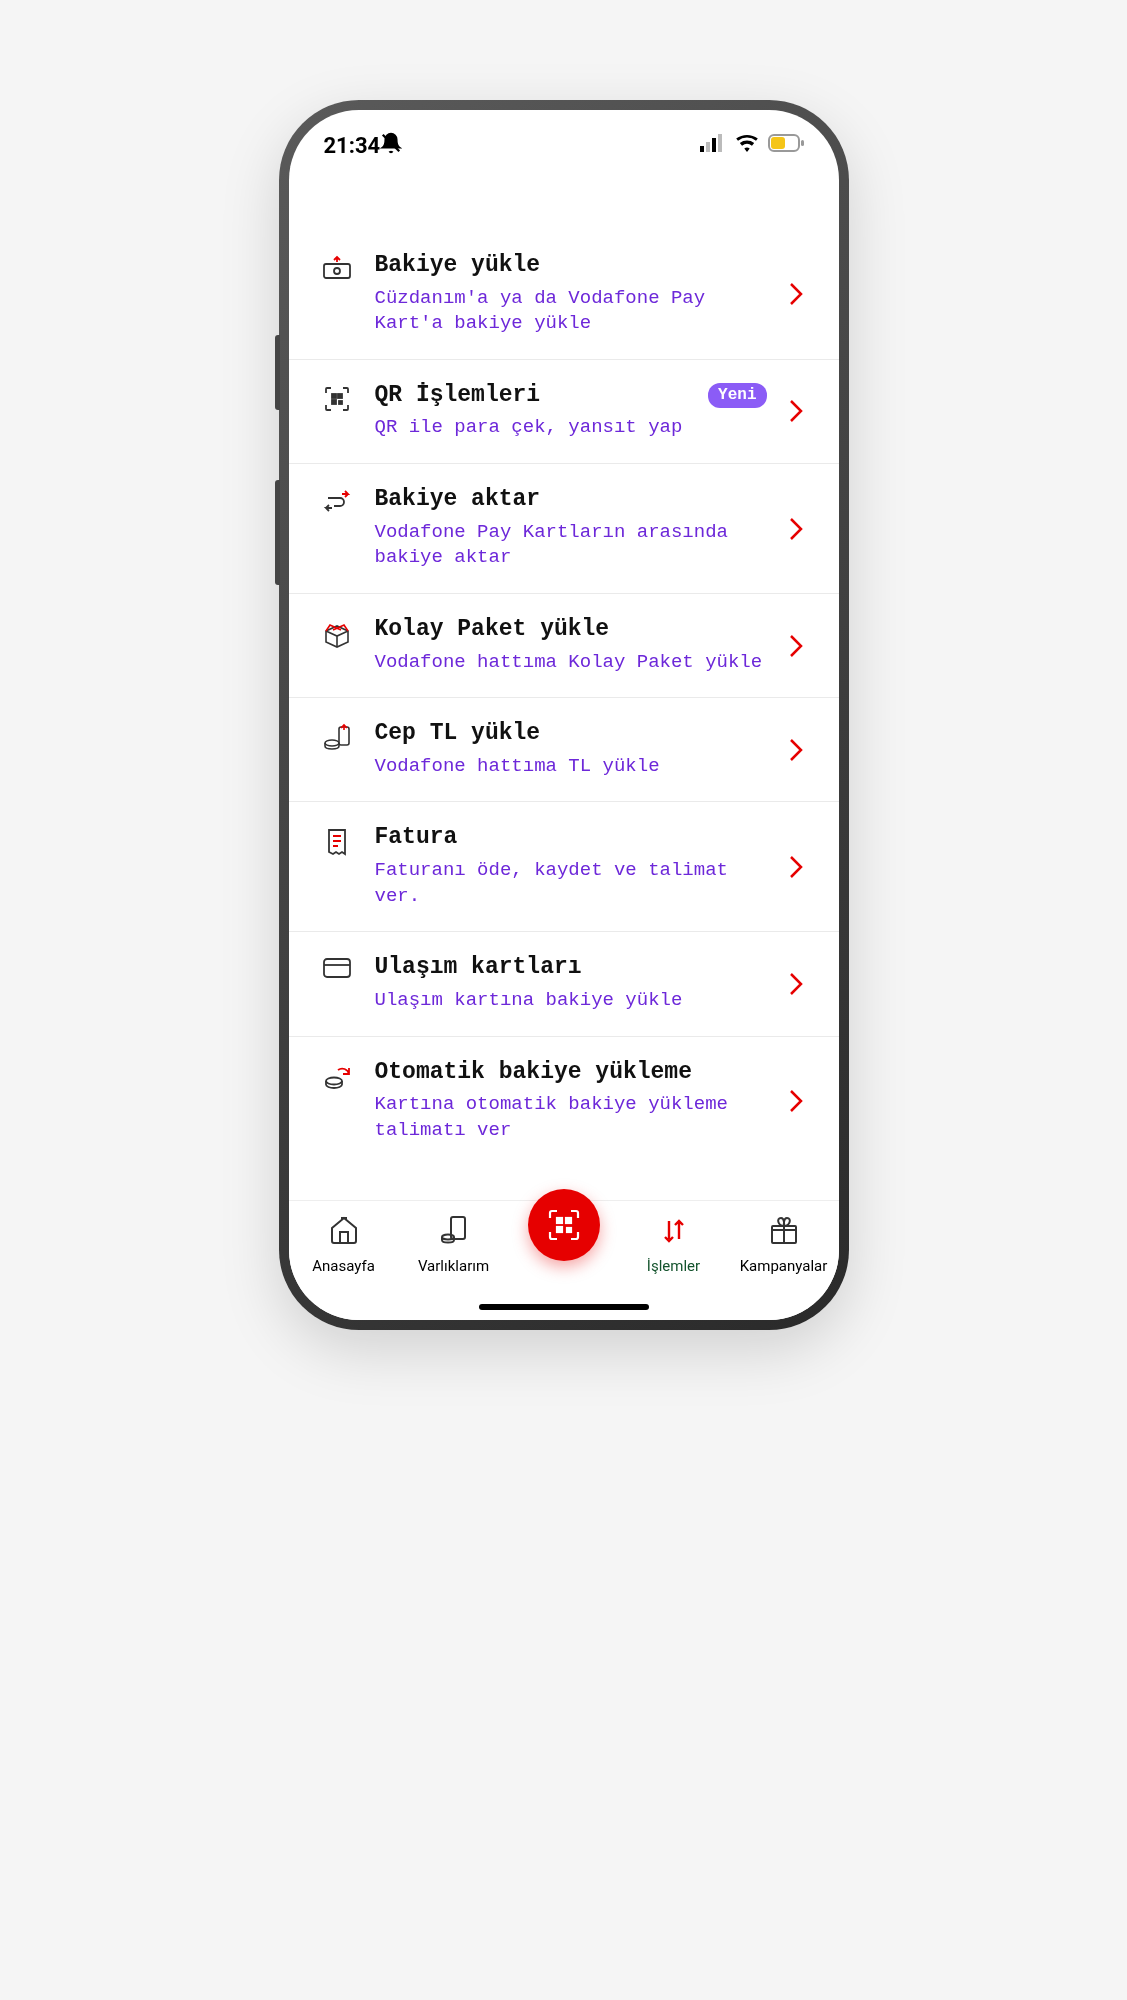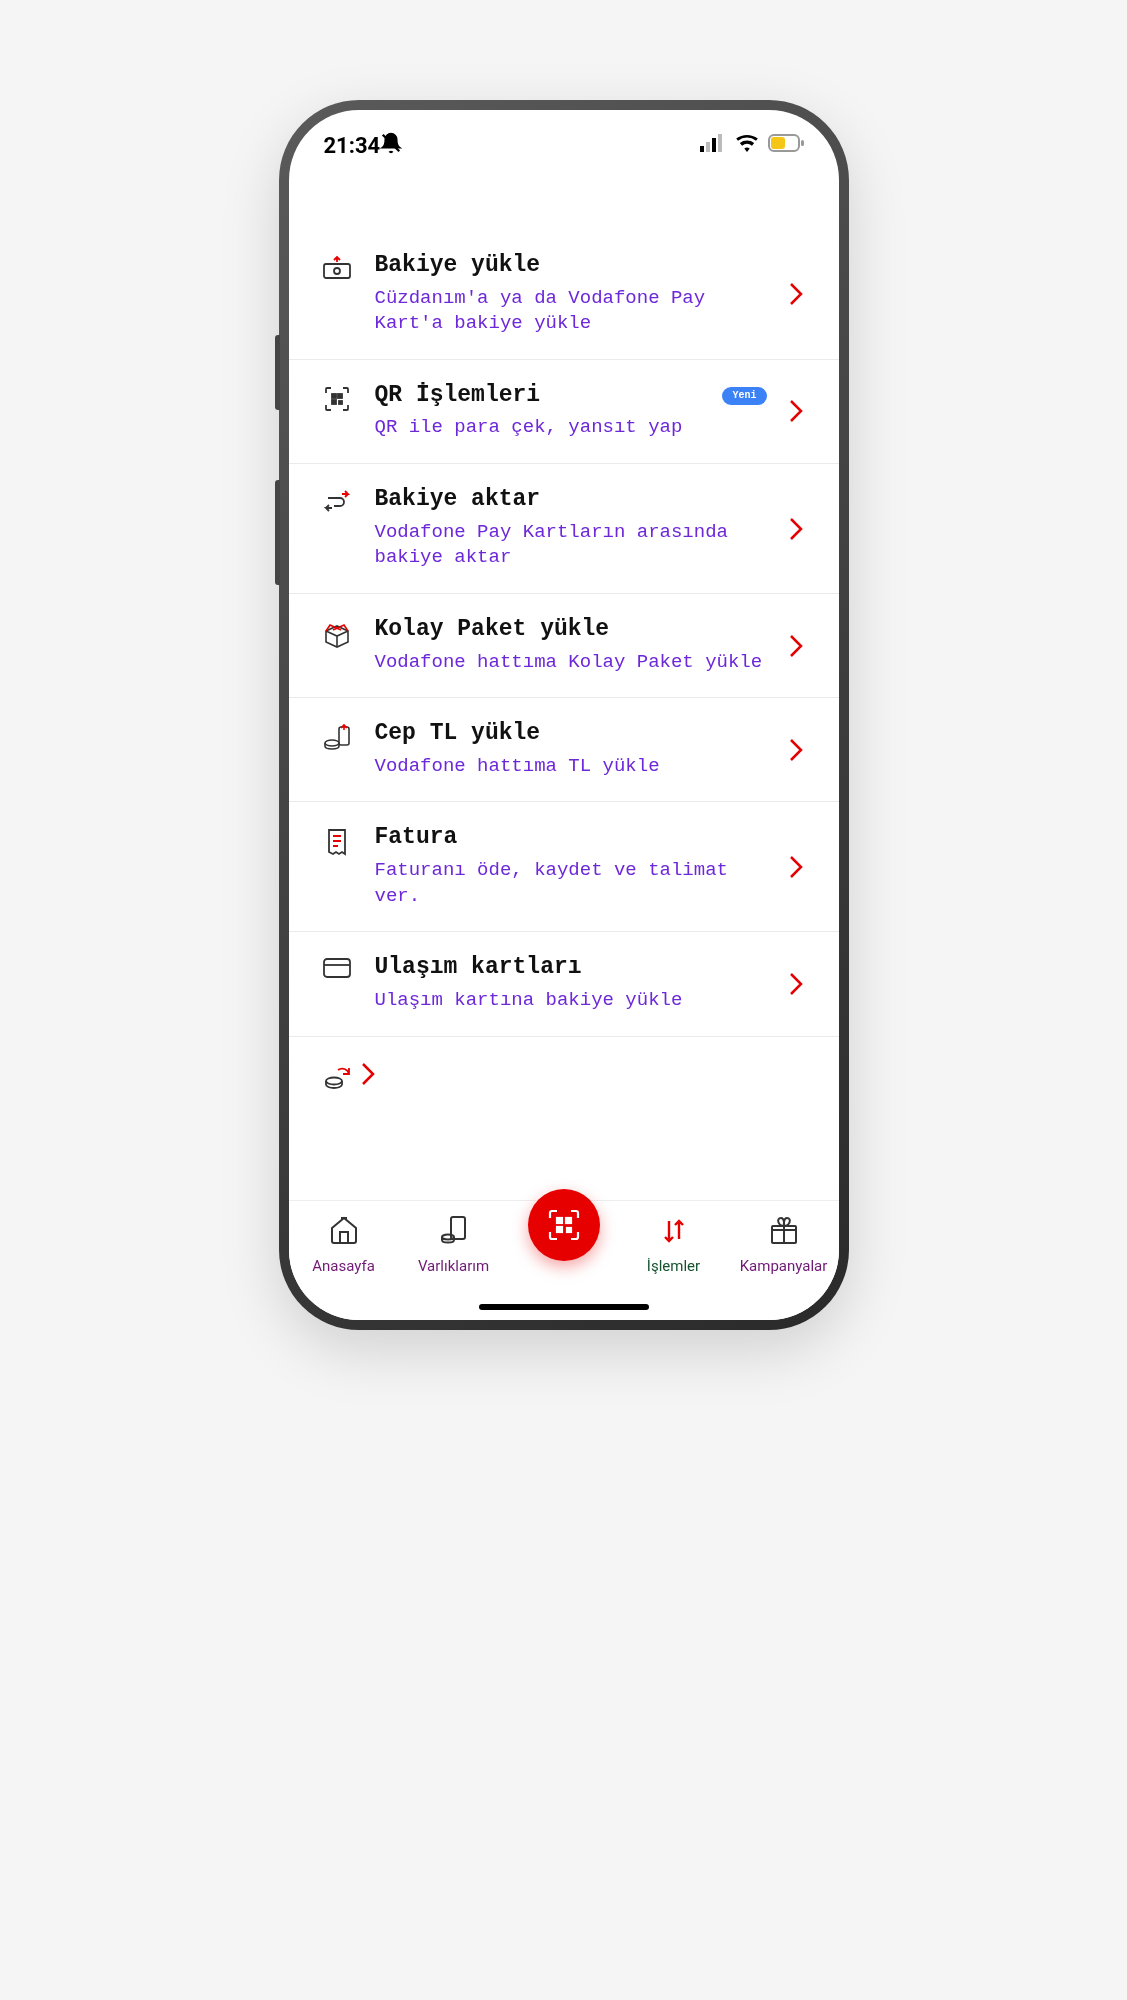--- a/index.html
+++ b/index.html
@@ -73,22 +73,22 @@
   }
   .li-title {
     font-size: 23px; font-weight: 700; color: #111;
     display: flex; align-items: center; gap: 12px;
     line-height: 1.2; margin-bottom: 6px;
   }
   .li-sub {
     font-size: 19px; color: #6d28d9; line-height: 1.35;
   }
   .li-badge {
-    background: #3b82f6; color: #fff;
-    font-size: 10px; font-weight: 700;
+    background: #8b5cf6; color: #fff;
+    font-size: 16px; font-weight: 700;
     padding: 3px 10px; border-radius: 12px;
     margin-left: auto;
   }
   .li-chevron {
     flex: 0 0 26px;
     display: flex; align-items: center; justify-content: center;
     align-self: center;
   }
   .tab-bar {
     position: absolute;
@@ -97,21 +97,21 @@
     background: #fff;
     border-top: 1px solid #eee;
     display: flex; justify-content: space-around; align-items: flex-start;
     padding-top: 12px;
   }
   .tab-item {
     display: flex; flex-direction: column; align-items: center;
     gap: 6px; flex: 1; cursor: pointer;
   }
   .tab-label {
-    font-size: 15px; color: #701a75;
+    font-size: 15px; color: #000000;
   }
   .tab-item.active .tab-label { color: #14532d; }
   .qr-button {
     width: 72px; height: 72px;
     background: #e60000; border-radius: 50%;
     display: flex; align-items: center; justify-content: center;
     margin-top: -24px;
     box-shadow: 0 6px 16px rgba(230,0,0,0.35);
     cursor: pointer;
   }
@@ -308,20 +308,24 @@
       </div>
 
       <div class="list-item">
         <div class="li-icon">
           <svg width="30" height="28" viewBox="0 0 30 28" fill="none" stroke-width="1.8">
             <ellipse cx="12" cy="19" rx="8" ry="3.5" stroke="#333"></ellipse>
             <path d="M4 19v3.5c0 2 3.6 3.5 8 3.5s8-1.5 8-3.5V19" stroke="#333"></path>
             <path d="M16 8c4-3 10-1 11 4M27 6l0 6-6 0" stroke="#e60000" fill="none"></path>
           </svg>
         </div>
+        <div class="li-body">
+          <div class="li-title">Otomatik bakiye yükleme</div>
+          <div class="li-sub">Kartına otomatik bakiye yükleme talimatı ver</div>
+        </div>
         <div class="li-chevron">
           <svg width="14" height="24" viewBox="0 0 14 24" fill="none" stroke="#e60000" stroke-width="2.5">
               <path d="M2 2l10 10L2 22"></path>
             </svg>
         </div>
       </div>
 
     </div>
 
     <div class="tab-bar">

